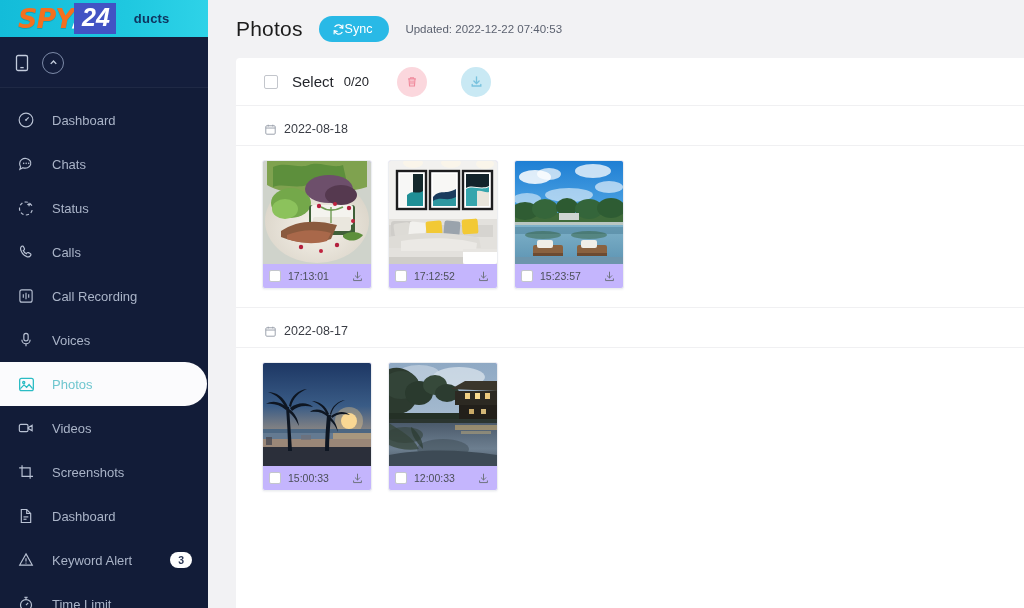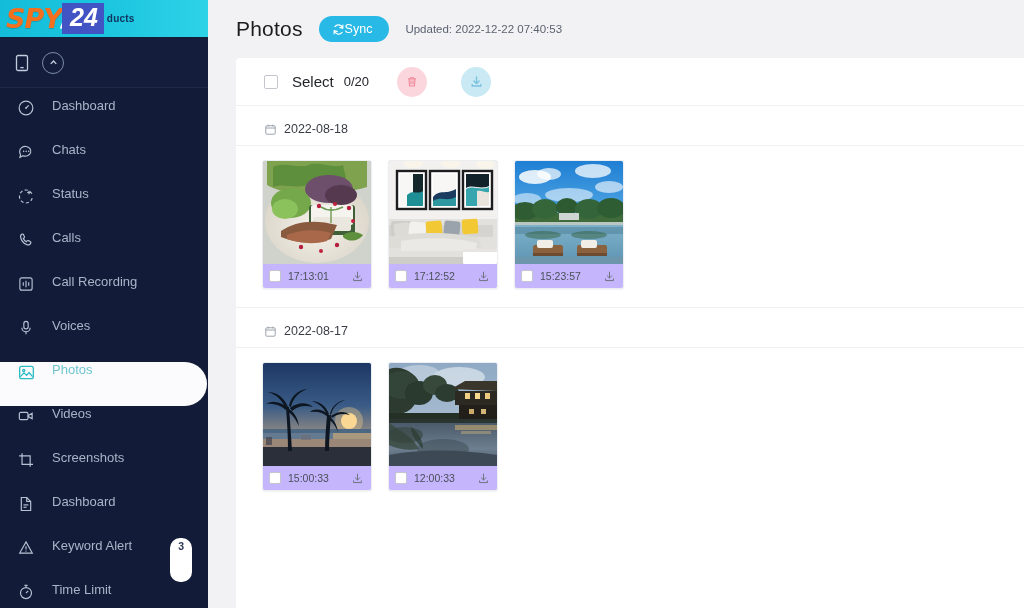--- a/index.html
+++ b/index.html
@@ -16,21 +16,21 @@
     position: relative;
     width: 208px; height: 608px;
     background: #121c38;
     flex: 0 0 208px;
     overflow: hidden;
   }
   .logo-bar {
     height: 37px; width: 212px;
     background: linear-gradient(90deg,#13bcd9 0%, #1fc8e0 60%, #2fd3e8 100%);
     display: flex; align-items: center;
-    padding-left: 6px;
+    padding-left: 18px;
     position: relative;
     overflow: visible;
   }
   .logo-wrap { position: relative; display: flex; align-items: center; height: 32px; }
   .logo-spy {
     font-family: "DejaVu Sans", sans-serif;
     font-weight: 800; font-style: italic;
     font-size: 27px; letter-spacing: -1px;
     color: #f4701f;
     text-shadow: 0 1px 0 rgba(0,0,0,.15);
@@ -42,22 +42,22 @@
   }
   .logo-24box {
     background: #4253c4;
     color: #ffffff;
     font-weight: 800; font-style: italic;
     font-size: 25px; line-height: 1;
     padding: 2px 6px 4px 8px;
     margin-left: -4px;
   }
   .logo-ducts {
-    color: #0f3560; font-weight: 700; font-size: 10px;
-    margin-left: 3px; letter-spacing: .2px;
+    color: #0f3560; font-weight: 700; font-size: 13px;
+    margin-left: 18px; letter-spacing: .2px;
   }
 
   .device-row {
     height: 51px; display: flex; align-items: center;
     padding: 0 14px 0 14px; gap: 12px;
     background: #141e3c;
     position: relative;
   }
   .device-row:after{
     content:""; position:absolute; left:0; right:0; bottom:0; height:1px;
@@ -70,21 +70,21 @@
   }
   .collapse-btn {
     width: 22px; height: 22px; border-radius: 50%;
     border: 1.4px solid #7c8aa8; color: #c3ccdd;
     display: flex; align-items: center; justify-content: center;
     flex: 0 0 22px;
   }
 
   .nav { padding-top: 10px; }
   .nav-item {
-    height: 44px; display: flex; 
+    height: 44px; display: flex; align-items: center;
     gap: 16px; padding-left: 16px; position: relative;
     color: #aab4c8; font-size: 13px;
   }
   .nav-item .ico { width: 20px; height: 20px; flex: 0 0 20px; display:flex; align-items:center; justify-content:center; color:#b9c2d4; }
   .nav-item .label { flex: 1; }
   .nav-item.active {
     background: #fbfbfd;
     margin-right: 0;
     border-top-right-radius: 22px;
     border-bottom-right-radius: 22px;

